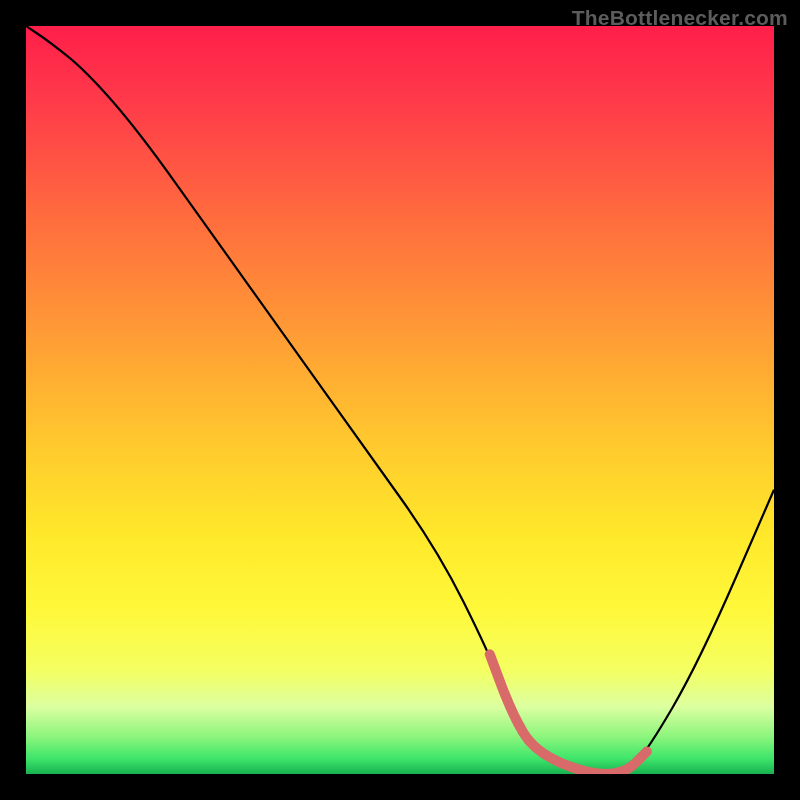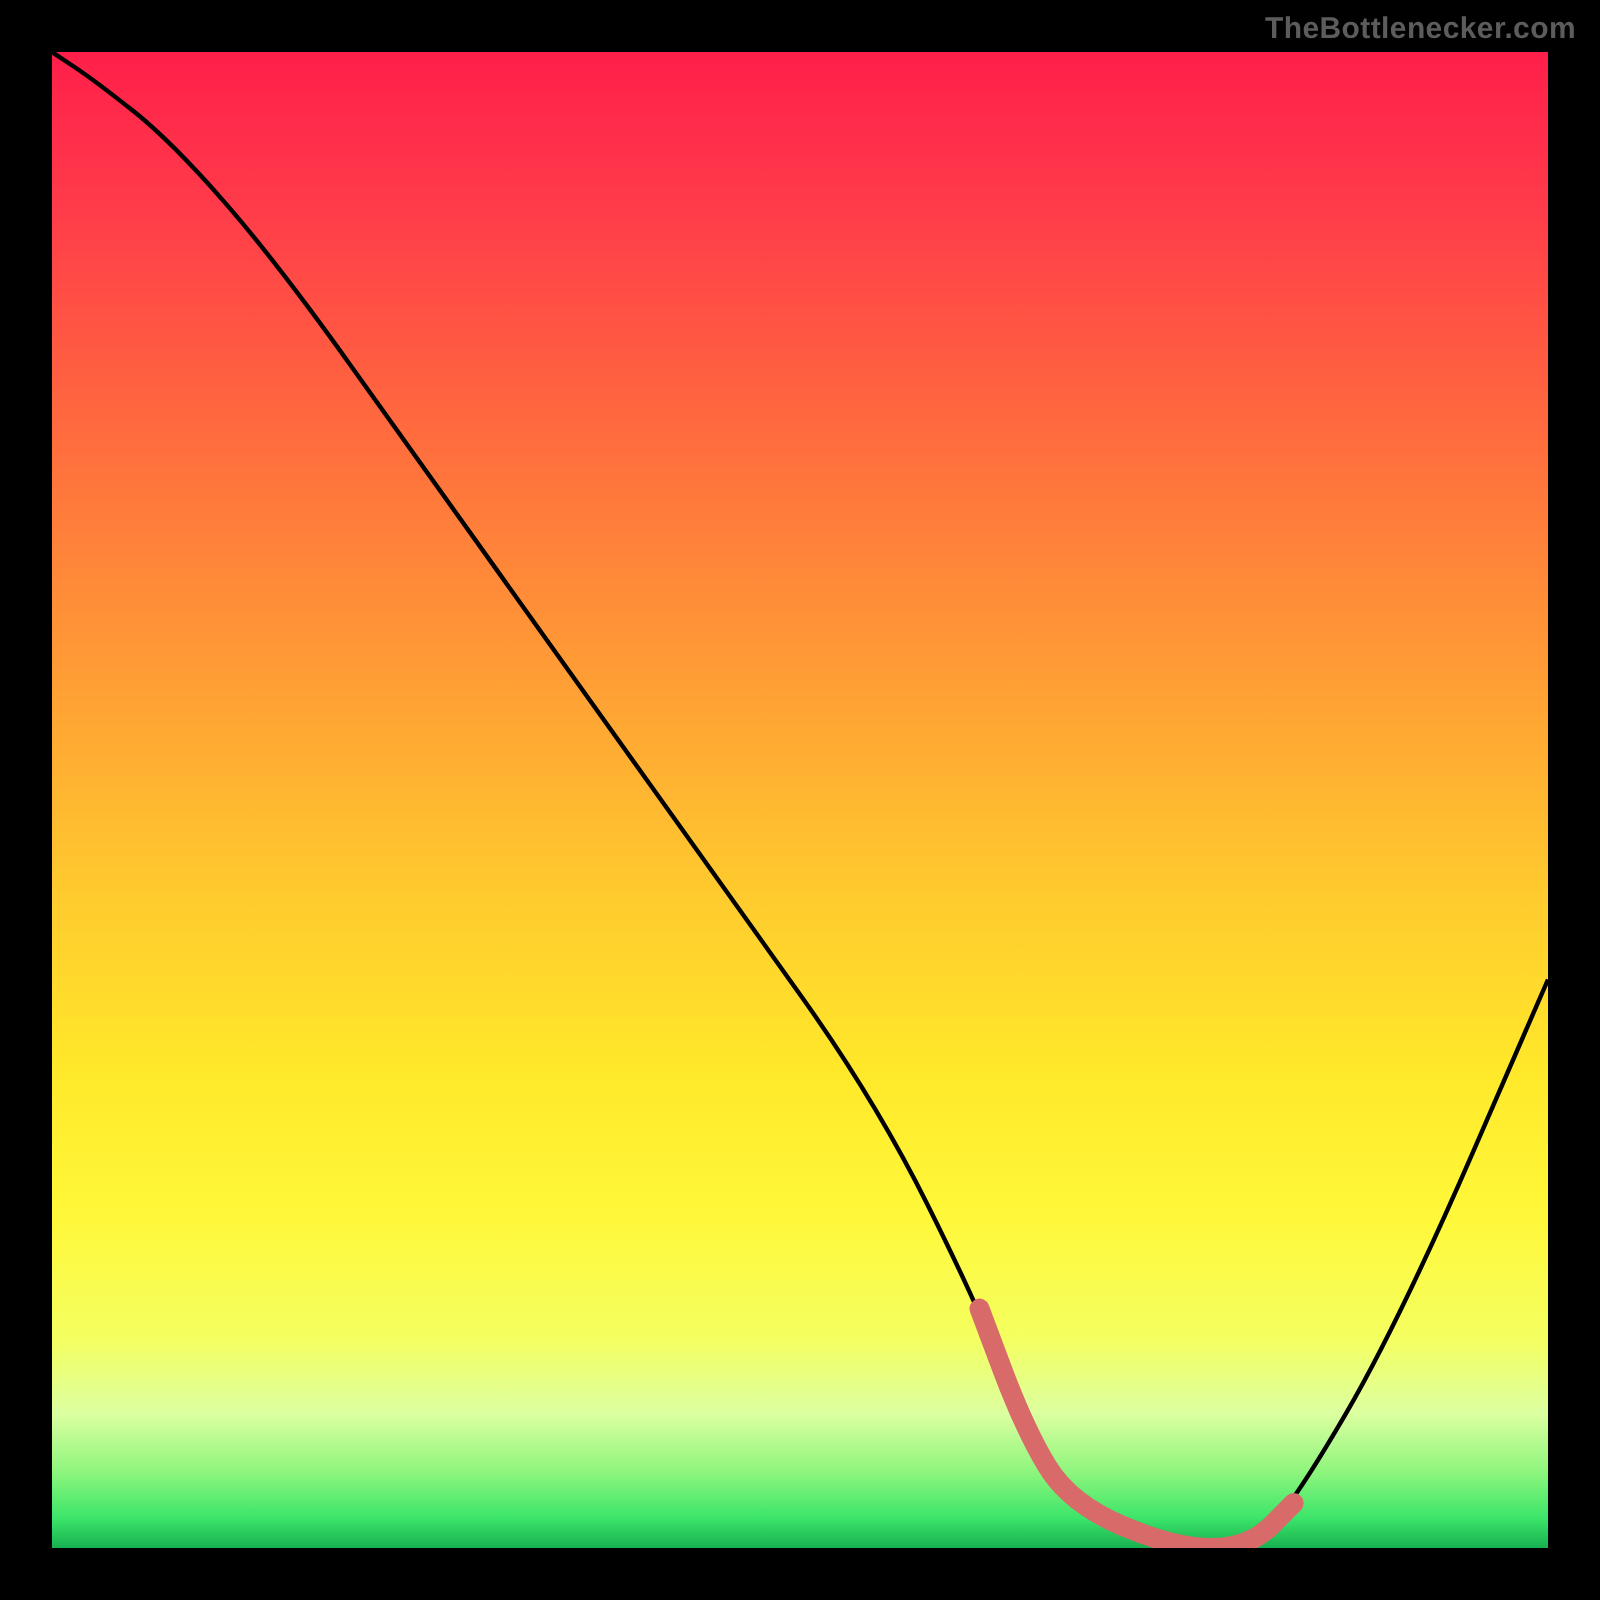--- a/index.html
+++ b/index.html
@@ -30,21 +30,21 @@
     top: 0;
     width: 100%;
     height: 100%;
   }
   .attribution {
     position: absolute;
     top: 6px;
     right: 12px;
     font-family: Arial, Helvetica, sans-serif;
     font-weight: 600;
-    font-size: 15px;
+    font-size: 21px;
     color: #5c5c5c;
     letter-spacing: 0.2px;
   }
   svg.curve {
     position: absolute;
     left: 0;
     top: 0;
     width: 100%;
     height: 100%;
   }

